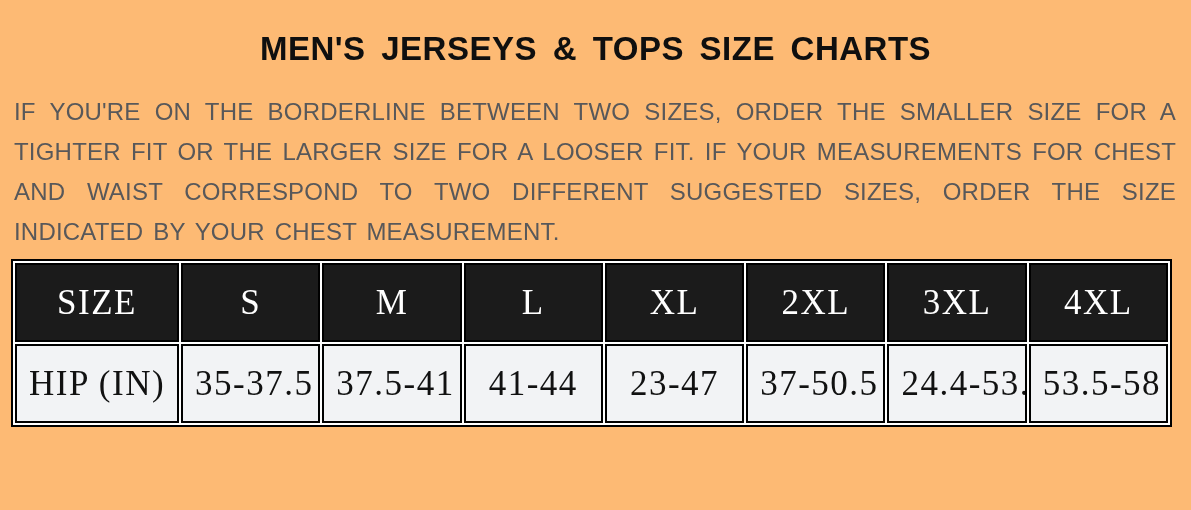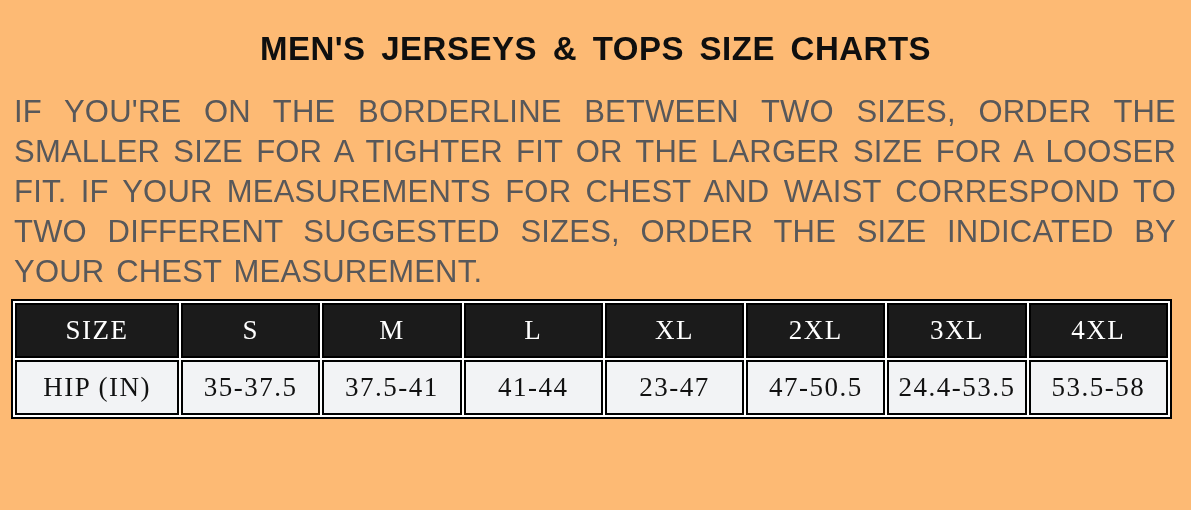--- a/index.html
+++ b/index.html
@@ -21,21 +21,21 @@
     font-size: 33px;
     line-height: 38px;
     font-weight: bold;
     color: #0f0f0f;
     letter-spacing: 0.5px;
     word-spacing: 6px;
   }
   .sizing-note {
     margin: 24px 15px 0 14px;
     text-align: justify;
-    font-size: 31px;
+    font-size: 24px;
     line-height: 40px;
     color: #58585a;
     letter-spacing: 0.2px;
     word-spacing: 3px;
   }
   table.size-chart {
     margin: 7px 0 0 11px;
     width: 1161px;
     table-layout: fixed;
     border-collapse: separate;
@@ -43,23 +43,23 @@
     background: #ffffff;
     border: 2px solid var(--border, #000);
   }
   table.size-chart th,
   table.size-chart td {
     border: 2px solid var(--border, #000);
     height: 51px;
     text-align: center;
     vertical-align: middle;
     font-family: "Liberation Serif", serif;
-    font-size: 27px;
+    font-size: 35px;
     letter-spacing: 1.5px;
-    padding: 0;
+    padding: 12px;
     overflow: hidden;
     white-space: nowrap;
   }
   table.size-chart th {
     background: var(--header_bg, #1b1b1b);
     color: var(--header_text, #fff);
     font-weight: normal;
   }
   table.size-chart tbody td {
     color: #111111;
@@ -101,19 +101,19 @@
           <th>4XL</th>
         </tr>
     </thead>
     <tbody id="chart-body">
         <tr>
           <td>HIP (IN)</td>
           <td>35-37.5</td>
           <td>37.5-41</td>
           <td>41-44</td>
           <td>23-47</td>
-          <td>47-50.5</td>
+          <td>37-50.5</td>
           <td>24.4-53.5</td>
           <td>53.5-58</td>
         </tr>
       </tbody>
   </table>
 </div>
 
 </body></html>

